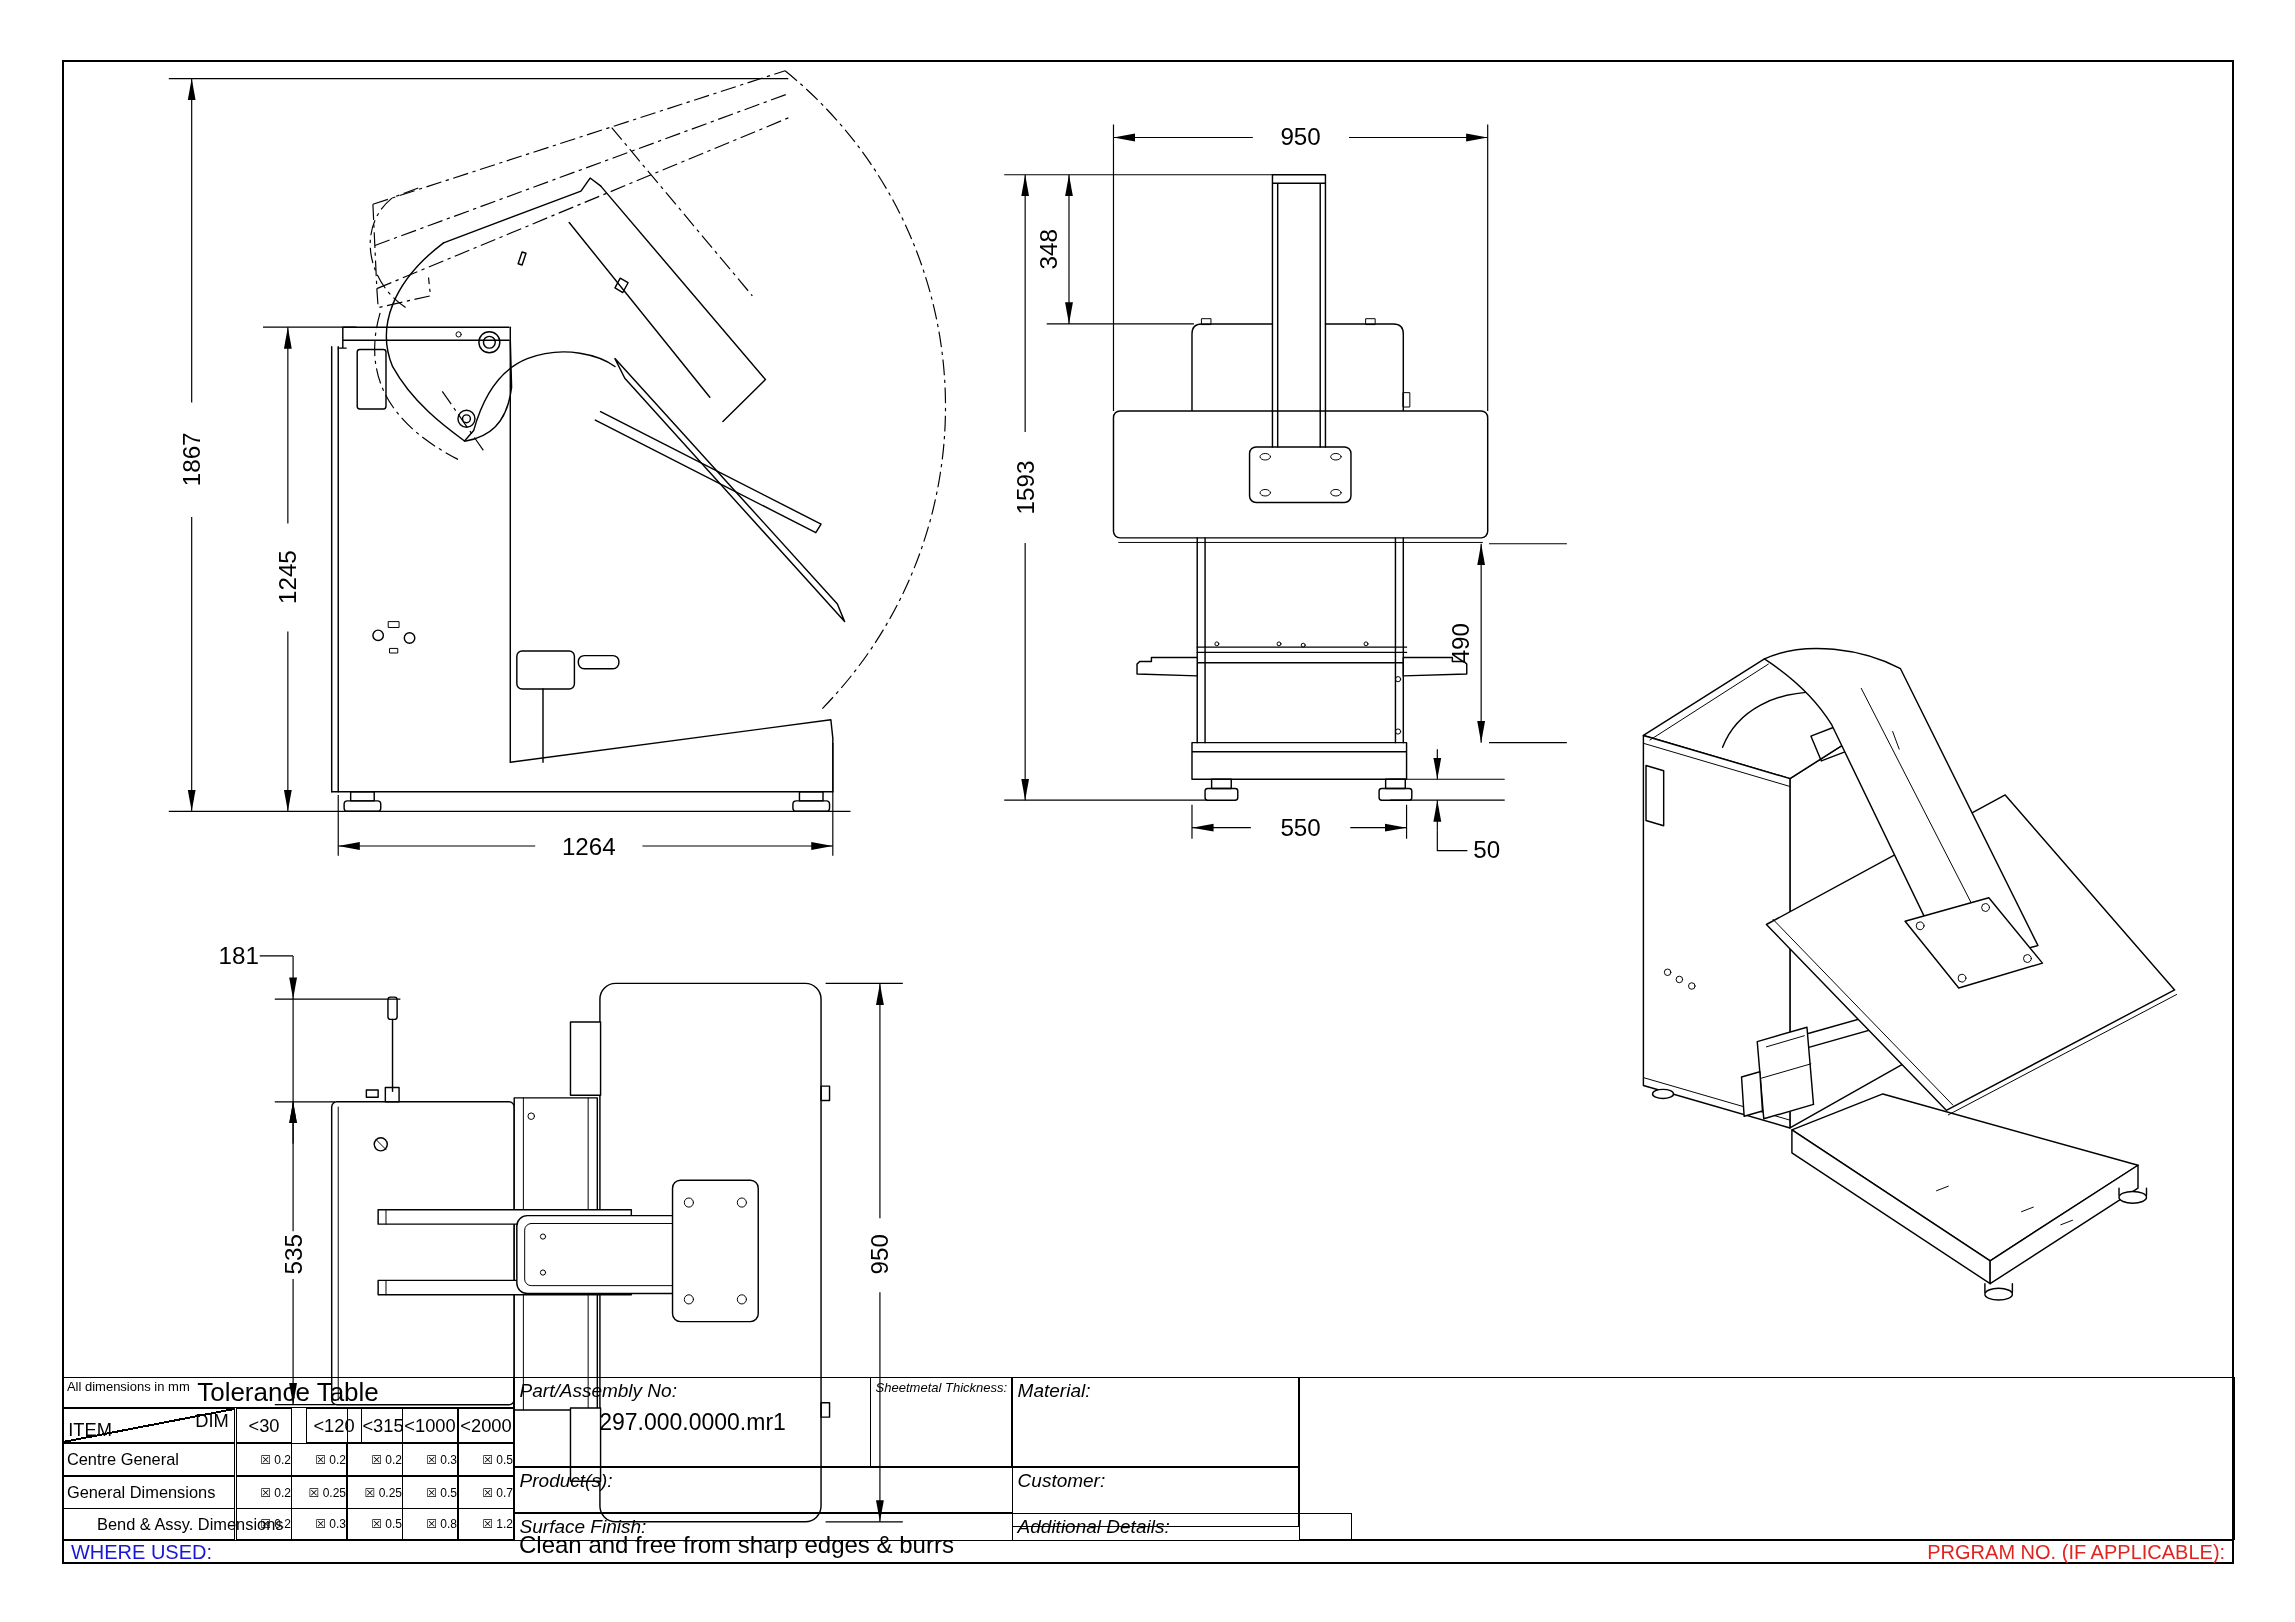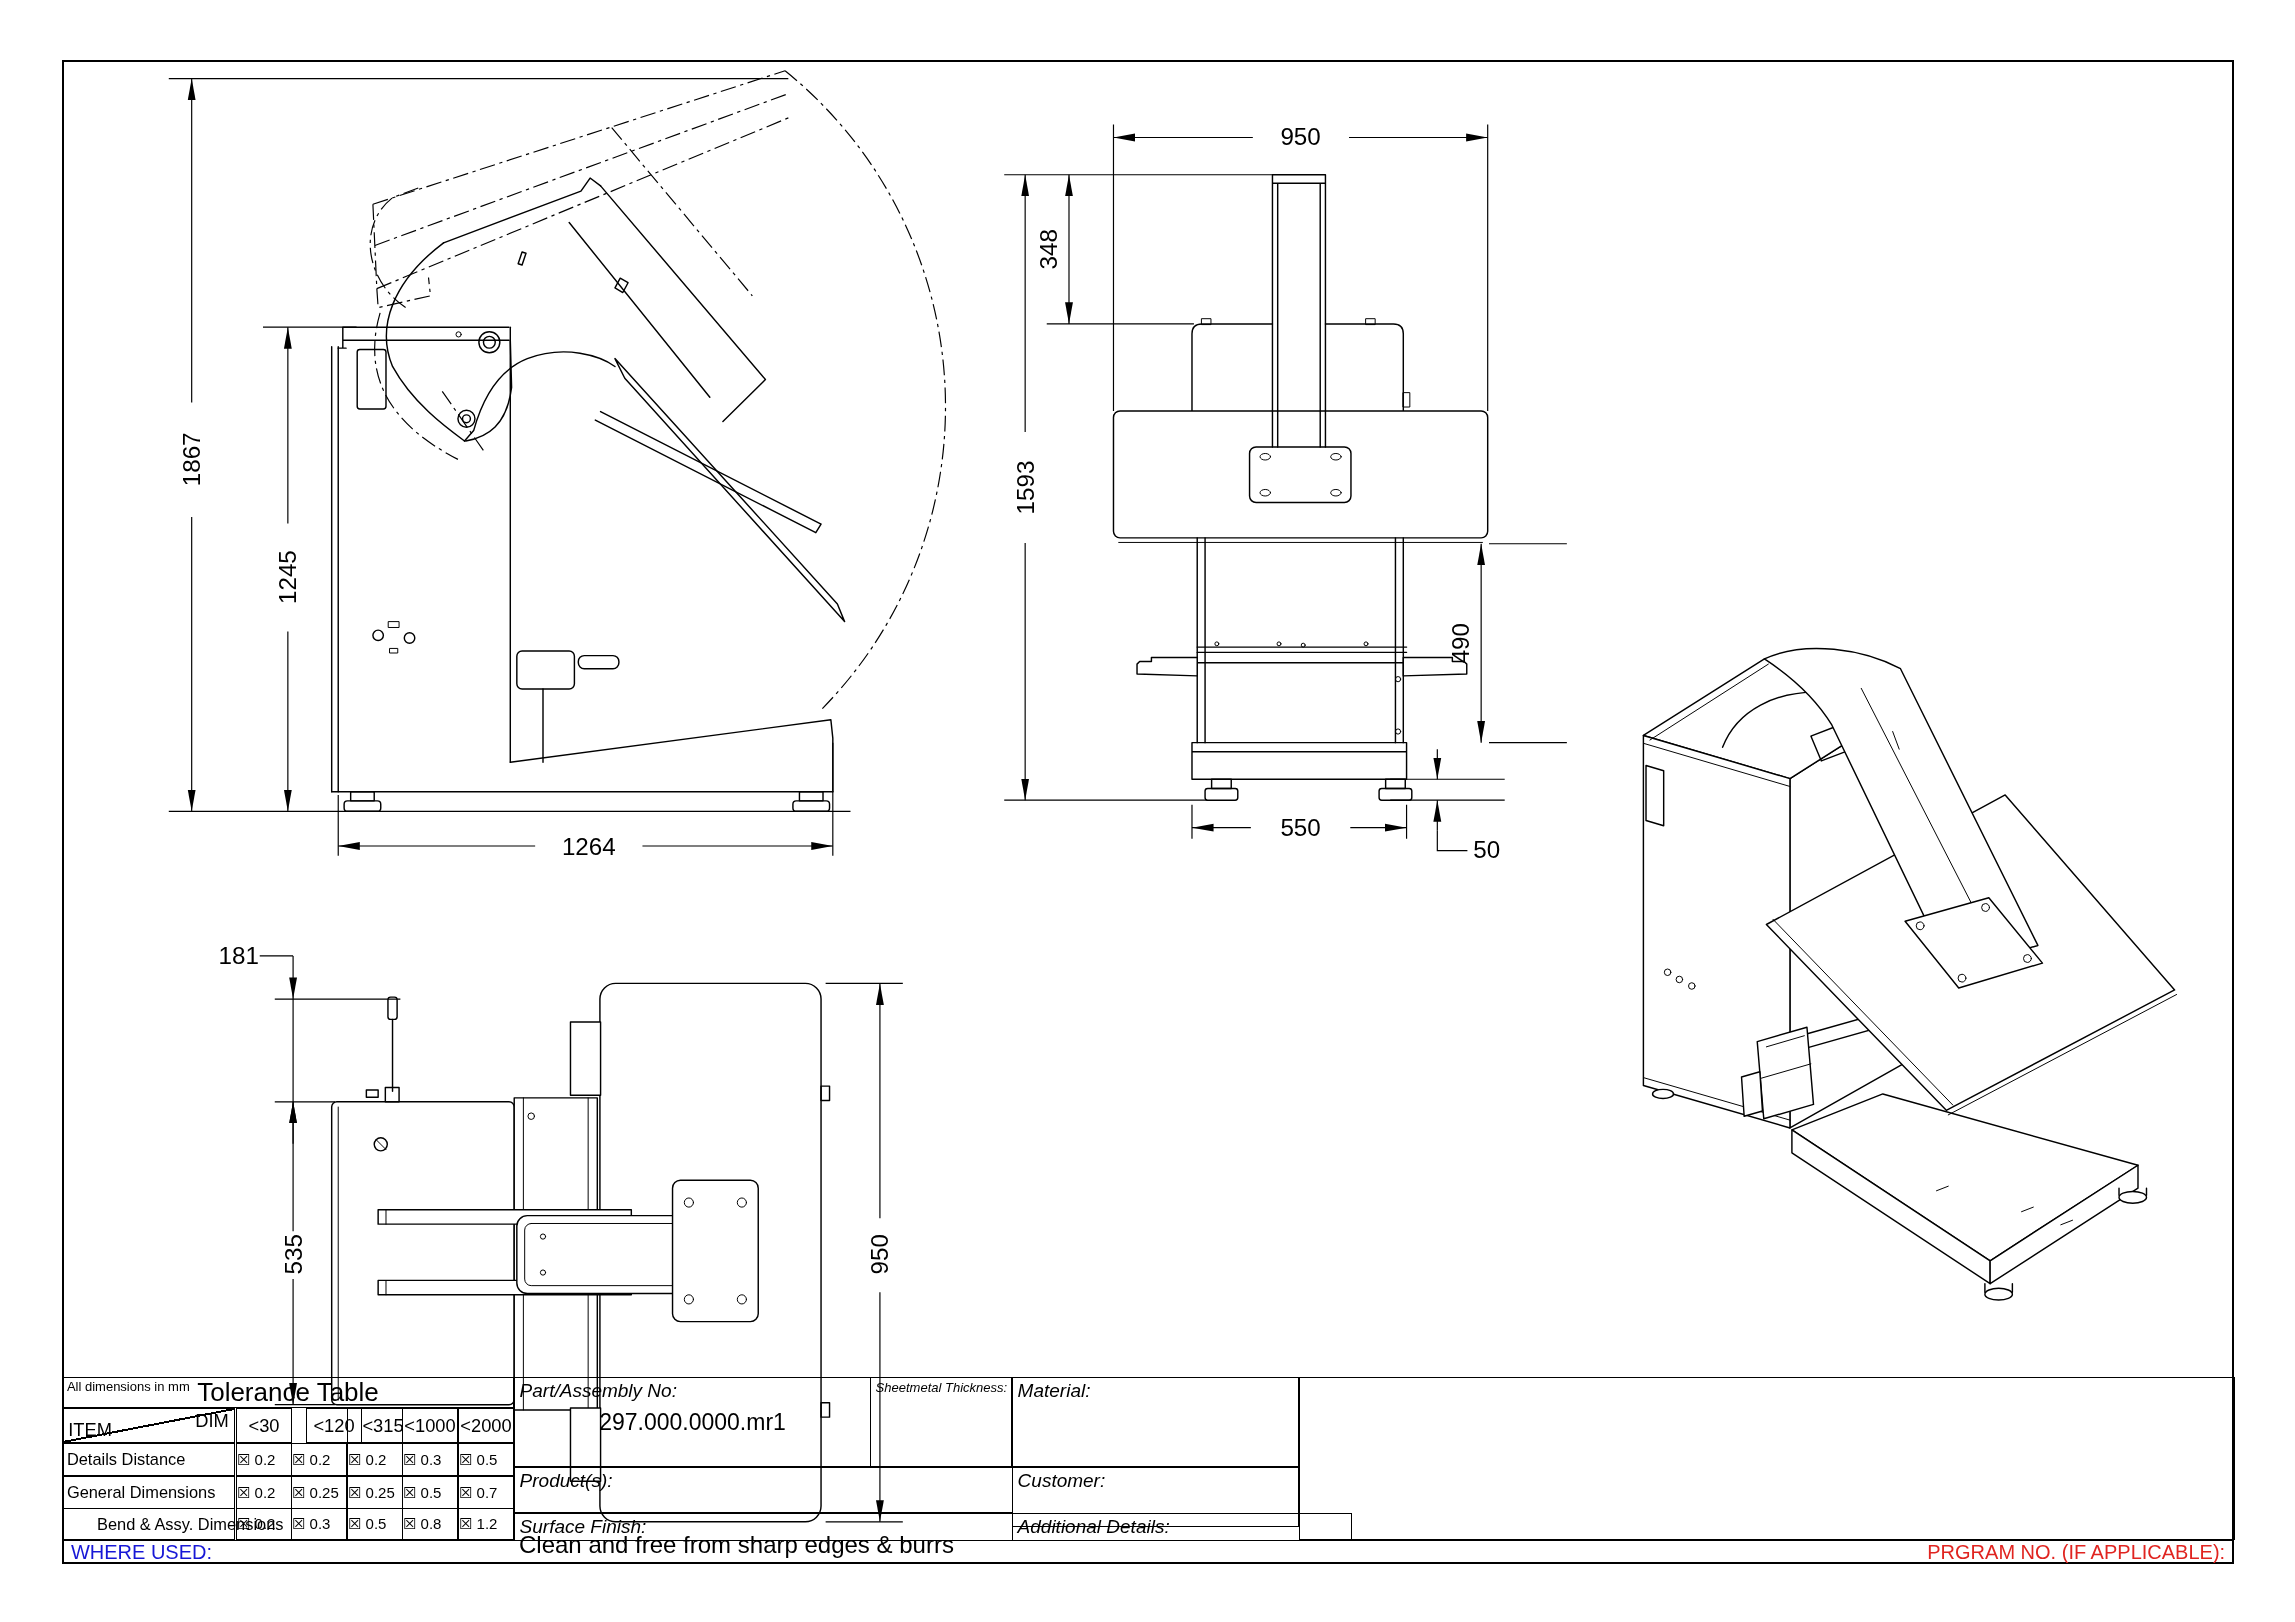--- a/index.html
+++ b/index.html
@@ -13,21 +13,21 @@
   .dim{fill:none;stroke:#000;stroke-width:1.8;}
   .ph{fill:none;stroke:#000;stroke-width:1.8;stroke-dasharray:24 7 5 7;}
   .dt{font-family:"Liberation Sans",sans-serif;font-size:37px;fill:#000;}
   
   .cell{position:absolute;border:1.3px solid #000;box-sizing:border-box;background:transparent;}
   .lbl{position:absolute;left:4.6px;top:2px;font-style:italic;font-size:19px;white-space:nowrap;}
   .small-lbl{font-size:13px;}
   .tol-title{display:flex;align-items:center;justify-content:center;font-size:26px;}
   .note{position:absolute;left:3.9px;top:1.3px;font-size:13px;font-style:normal;}
   .hdr{display:flex;align-items:center;justify-content:center;font-size:18.3px;}
-  .tcell{display:flex;align-items:center;justify-content:flex-start;font-size:15px;white-space:nowrap;}
+  .tcell{display:flex;align-items:center;justify-content:flex-end;font-size:12px;white-space:nowrap;}
   .tlabel{justify-content:flex-start;padding-left:3.9px;font-size:16.4px;}
   .diag{background:linear-gradient(to bottom right,transparent calc(50% - 1px),#000 calc(50% - 1px),#000 calc(50% + 1px),transparent calc(50% + 1px));}
   .corner-dim{position:absolute;right:5.2px;top:1.3px;font-size:18.3px;}
   .corner-item{position:absolute;left:5.2px;bottom:1.3px;font-size:18.3px;}
   .part-val{display:flex;align-items:center;justify-content:center;height:100%;font-size:23px;}
   .surf-val{position:absolute;left:4px;top:17px;font-size:24px;}
   .strip{display:flex;align-items:center;justify-content:space-between;padding:0 7.9px;font-size:20px;}
 </style>
 </head>
 <body>
@@ -269,21 +269,21 @@
         <span>&lt;315</span>
       </div>
     <div class="cell hdr" style="left:402px;top:1408px;width:56px;height:35px;">
         <span>&lt;1000</span>
       </div>
     <div class="cell hdr" style="left:458px;top:1408px;width:56px;height:35px;">
         <span>&lt;2000</span>
       </div>
 
     <div class="cell tcell tlabel" style="left:62px;top:1443px;width:173px;height:33px;">
-        <span>Details Distance</span>
+        <span>Centre General</span>
       </div>
     <div class="cell tcell" style="left:236px;top:1443px;width:56px;height:33px;">
         <span>☒ 0.2</span>
       </div>
     <div class="cell tcell" style="left:291px;top:1443px;width:56px;height:33px;">
         <span>☒ 0.2</span>
       </div>
     <div class="cell tcell" style="left:347px;top:1443px;width:56px;height:33px;">
         <span>☒ 0.2</span>
       </div>

